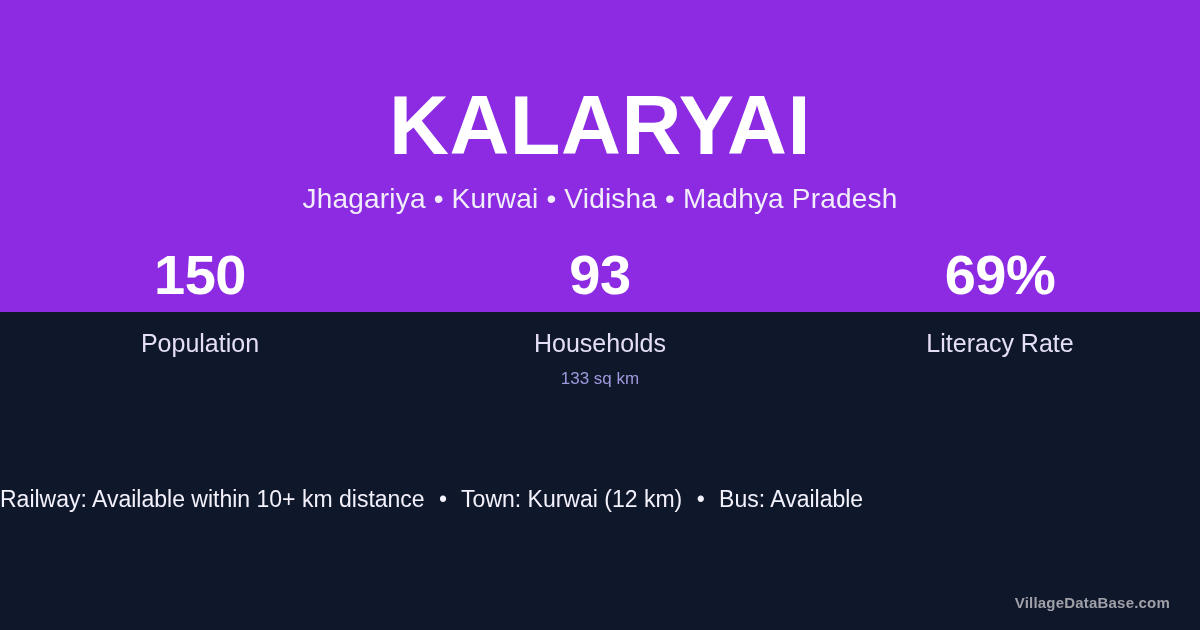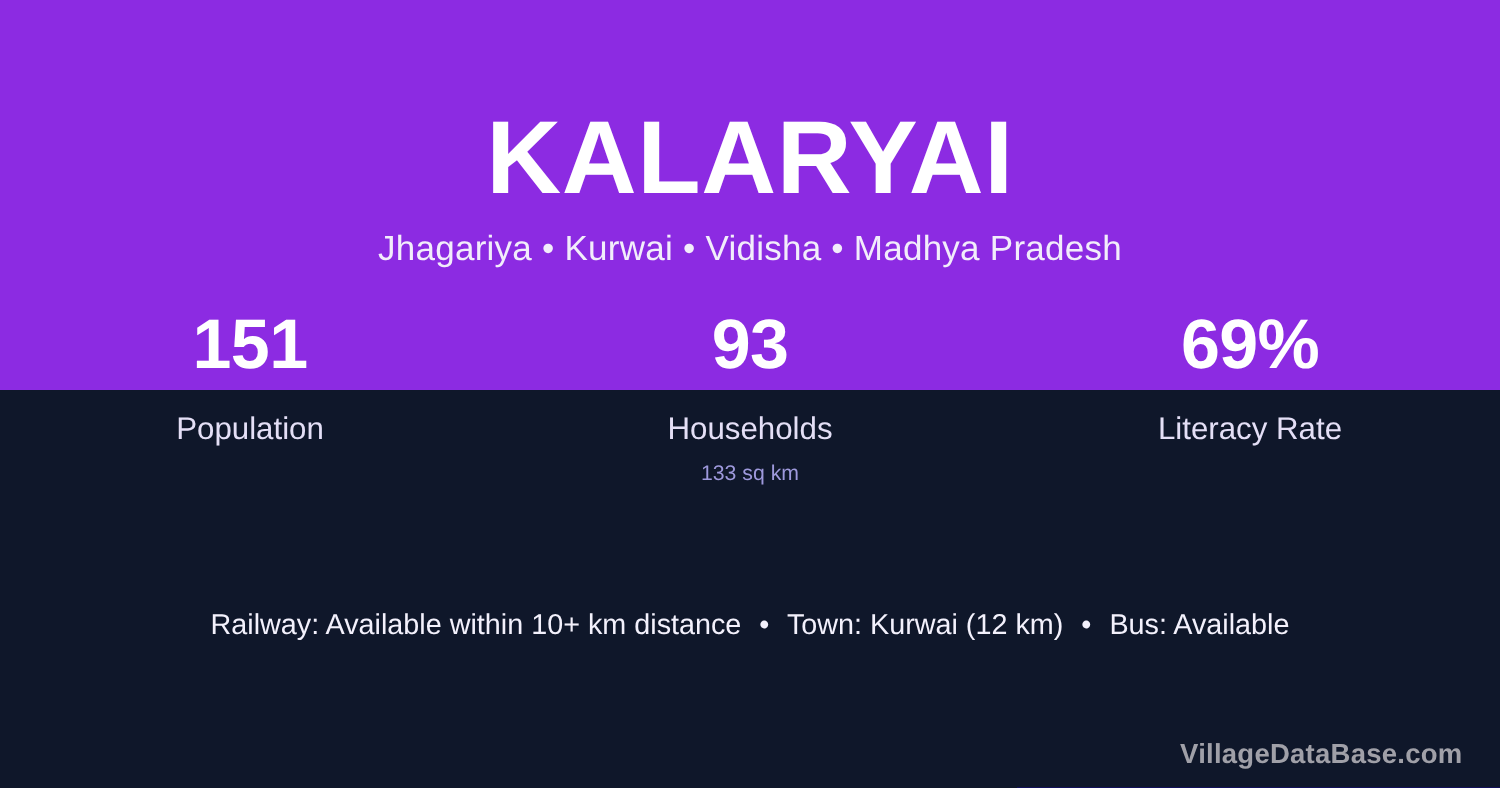--- a/index.html
+++ b/index.html
@@ -113,21 +113,20 @@
     color: #9E99DC;
     margin-top: 8px;
   }
 
   
   #info-row {
     position: absolute;
     left: 0;
     top: 482px;
     width: 1200px;
-    text-align: center;
     font-size: 23px;
     line-height: 34px;
     color: #F3F1FC;
     white-space: nowrap;
   }
 
   #info-row .info-item {
     display: inline;
   }
 
@@ -135,21 +134,21 @@
     display: inline;
     color: #F3F1FC;
     padding: 0 8px;
   }
 
   
   #footer-watermark {
     position: absolute;
     right: 30px;
     bottom: 13px;
-    font-size: 22px;
+    font-size: 15px;
     line-height: 28px;
     font-weight: 700;
     color: #A0A0A8;
     letter-spacing: 0.2px;
   }
 </style>
 </head>
 <body>
 
 <div id="card">
@@ -157,21 +156,21 @@
   <div id="purple-band"></div>
 
   <div id="title-block">
     <h1 id="village-title">KALARYAI</h1>
     <div id="village-subtitle">Jhagariya • Kurwai • Vidisha • Madhya Pradesh</div>
   </div>
 
   <div id="stats-row">
 
     <div class="stat-cell">
-      <span class="stat-value">151</span>
+      <span class="stat-value">150</span>
       <span class="stat-label">Population</span>
     </div>
 
     <div class="stat-cell">
       <span class="stat-value">93</span>
       <span class="stat-label">Households</span>
       <span class="stat-sub">133 sq km</span>
     </div>
 
     <div class="stat-cell">

